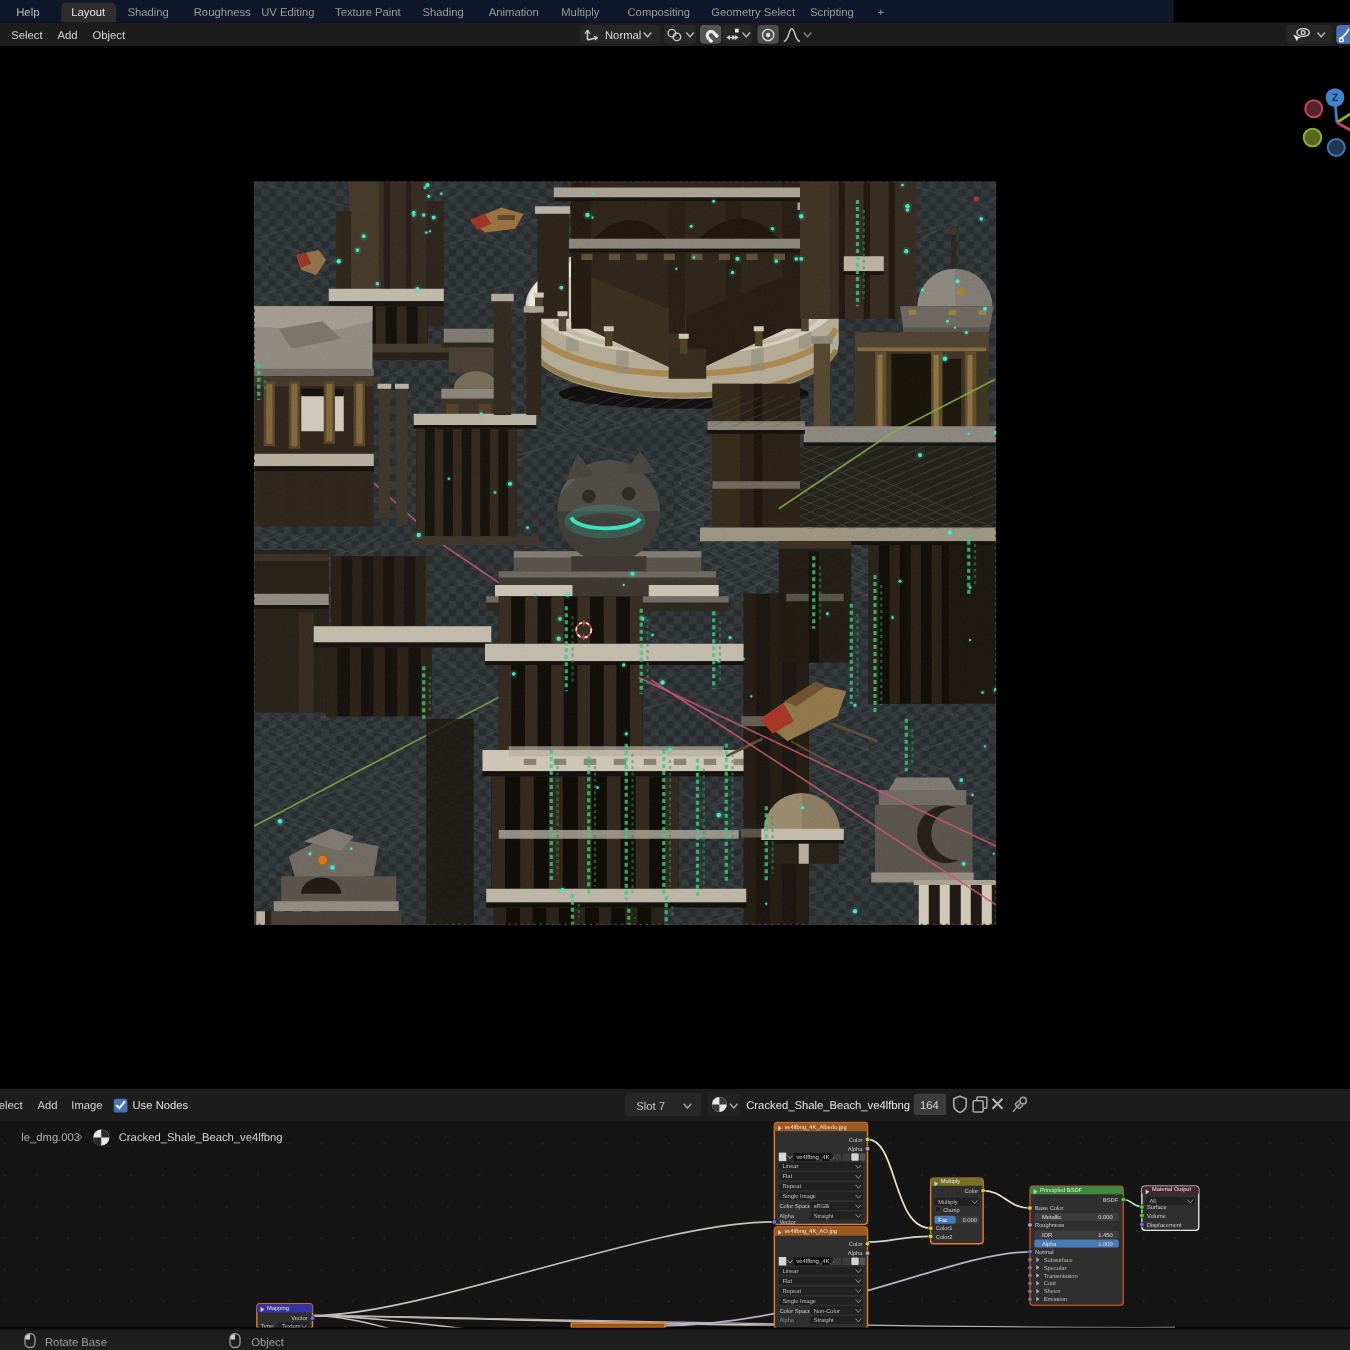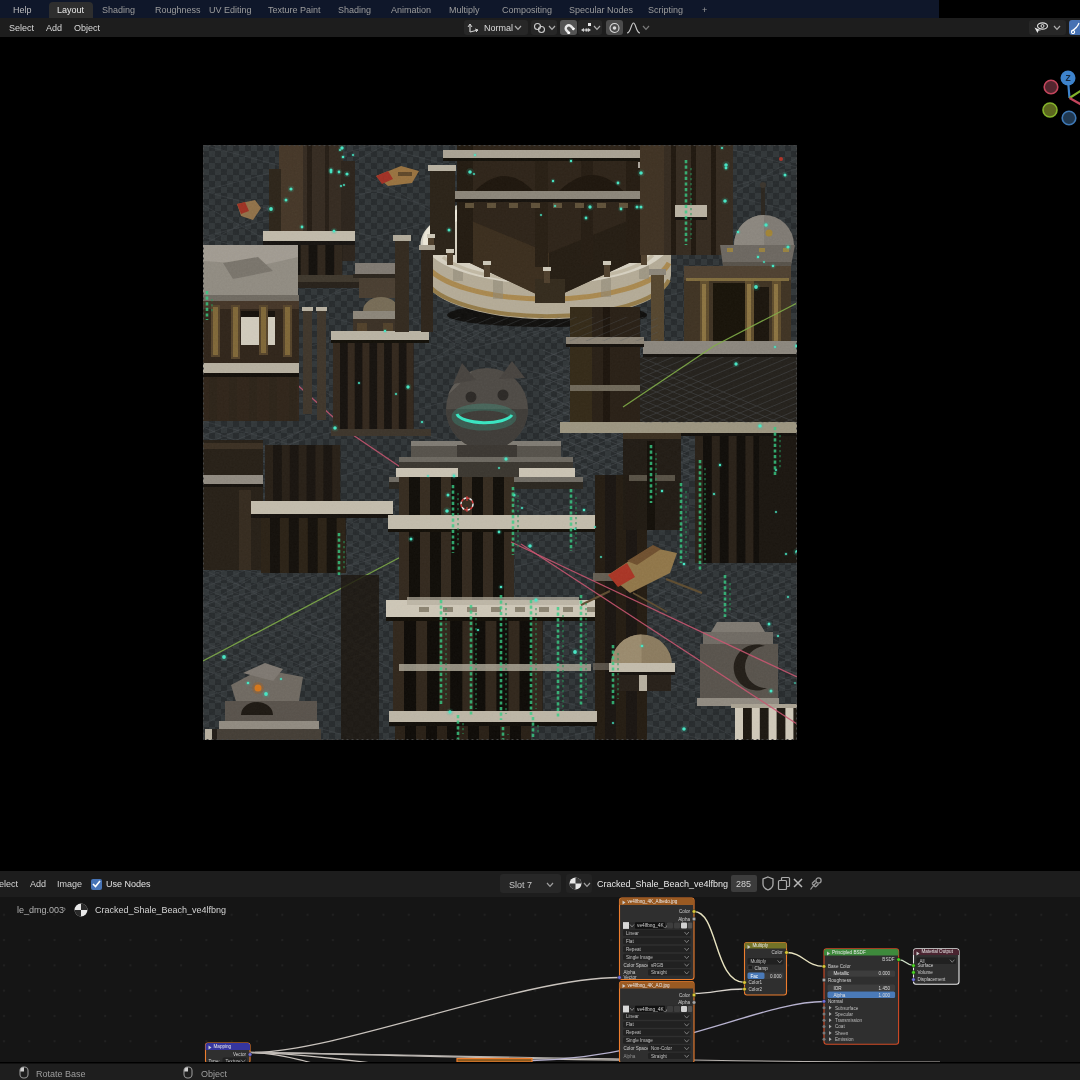--- a/index.html
+++ b/index.html
@@ -19,21 +19,21 @@
     <div style="position:absolute;left:49px;top:1.5px;width:44px;height:16.5px;background:#2e2e2e;border-radius:4px 4px 0 0"></div>
     <span style="left:57px;color:#e9e9e9">Layout</span>
     <span style="left:102px;color:#9c9c9c">Shading</span>
     <span style="left:155px;color:#9c9c9c">Roughness</span>
     <span style="left:209px;color:#9c9c9c">UV Editing</span>
     <span style="left:268px;color:#9c9c9c">Texture Paint</span>
     <span style="left:338px;color:#9c9c9c">Shading</span>
     <span style="left:391px;color:#9c9c9c">Animation</span>
     <span style="left:449px;color:#9c9c9c">Multiply</span>
     <span style="left:502px;color:#9c9c9c">Compositing</span>
-    <span style="left:569px;color:#9c9c9c">Specular Nodes</span>
+    <span style="left:569px;color:#9c9c9c">Geometry Select</span>
     <span style="left:648px;color:#9c9c9c">Scripting</span>
     <span style="left:702px;color:#9c9c9c">+</span>
   </div>
 <div id="toolhdr">
     <span class="m" style="left:9px">Select</span>
     <span class="m" style="left:46px">Add</span>
     <span class="m" style="left:74px">Object</span>
     <div class="w" style="left:464px;top:2px;width:64px;height:15px"></div>
     <svg class="abs" style="left:467px;top:3.5px" width="13" height="12" viewBox="0 0 13 12">
 <line x1="3" y1="10" x2="3" y2="2" stroke="#d0d0d0" stroke-width="1.2"></line>
@@ -1244,21 +1244,21 @@
     <svg class="abs" style="left:569px;top:6px" width="13" height="13" viewBox="0 0 13 13">
 <circle cx="6.5" cy="6.5" r="6" fill="#e8e8e8"></circle>
       <path d="M6.5,6.5 L6.5,0.5 a6,6 0 0 1 6,6 z" fill="#3a3a3a"></path>
       <path d="M6.5,6.5 L6.5,12.5 a6,6 0 0 1 -6,-6 z" fill="#3a3a3a"></path>
     </svg>
     <svg class="abs" style="left:583px;top:11px" width="8" height="6">
       <path d="M1,1 l3,3.4 3,-3.4" fill="none" stroke="#a0a0a0" stroke-width="1.2"></path>
     </svg>
     <span class="ntxt" style="left:597px;top:8px;color:#e8e8e8">Cracked_Shale_Beach_ve4lfbng</span>
     <div class="abs" style="left:731px;top:4px;width:26px;height:17px;background:#3c3c3c;border-radius:2px"></div>
-    <span class="ntxt" style="left:736px;top:8px;color:#d2d2d2">285</span>
+    <span class="ntxt" style="left:736px;top:8px;color:#d2d2d2">164</span>
     <svg class="abs" style="left:761px;top:5px" width="14" height="15" viewBox="0 0 14 15">
 <path d="M7,1 L12,3 V8 C12,11 9.5,13 7,14 C4.5,13 2,11 2,8 V3 Z" fill="none" stroke="#ababab" stroke-width="1.3"></path>
     </svg>
     <svg class="abs" style="left:777px;top:5px" width="14" height="15" viewBox="0 0 14 15">
 <rect x="4.5" y="1.5" width="8" height="9" rx="1" fill="none" stroke="#ababab" stroke-width="1.2"></rect>
 <rect x="1.5" y="4.5" width="8" height="9" rx="1" fill="#1d1d1d" stroke="#ababab" stroke-width="1.2"></rect>
     </svg>
     <svg class="abs" style="left:792px;top:6px" width="12" height="12" viewBox="0 0 12 12">
 <path d="M2,2 L10,10 M10,2 L2,10" stroke="#b8b8b8" stroke-width="1.5"></path>
     </svg>

